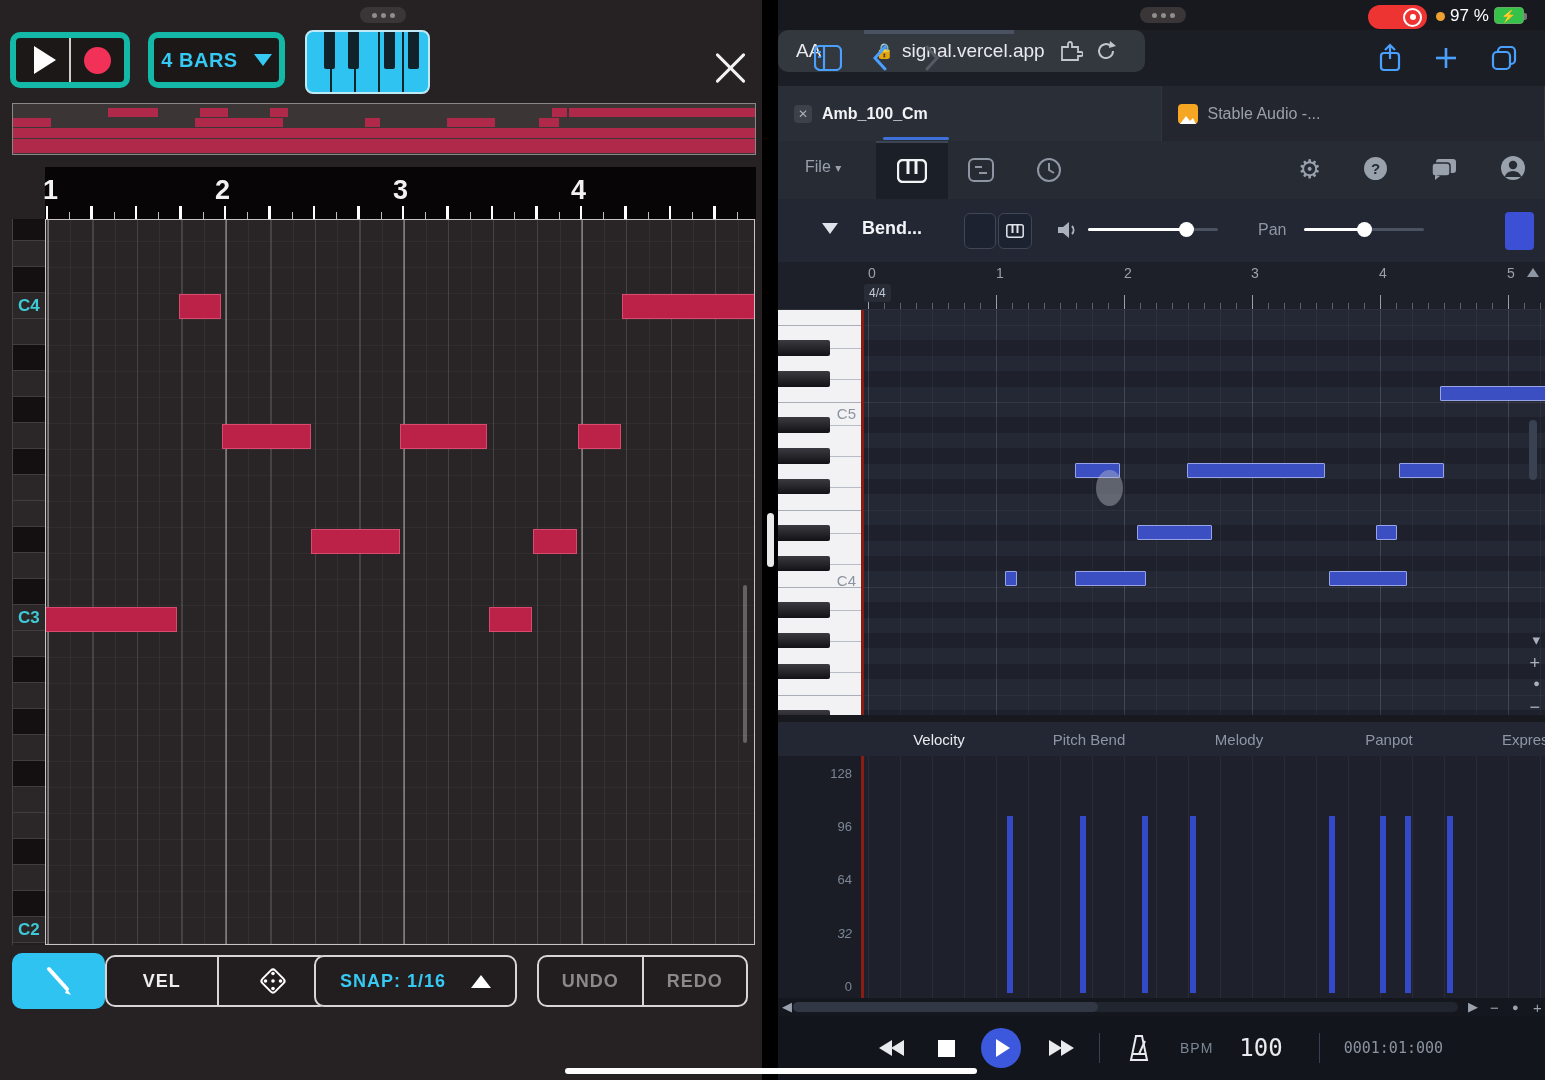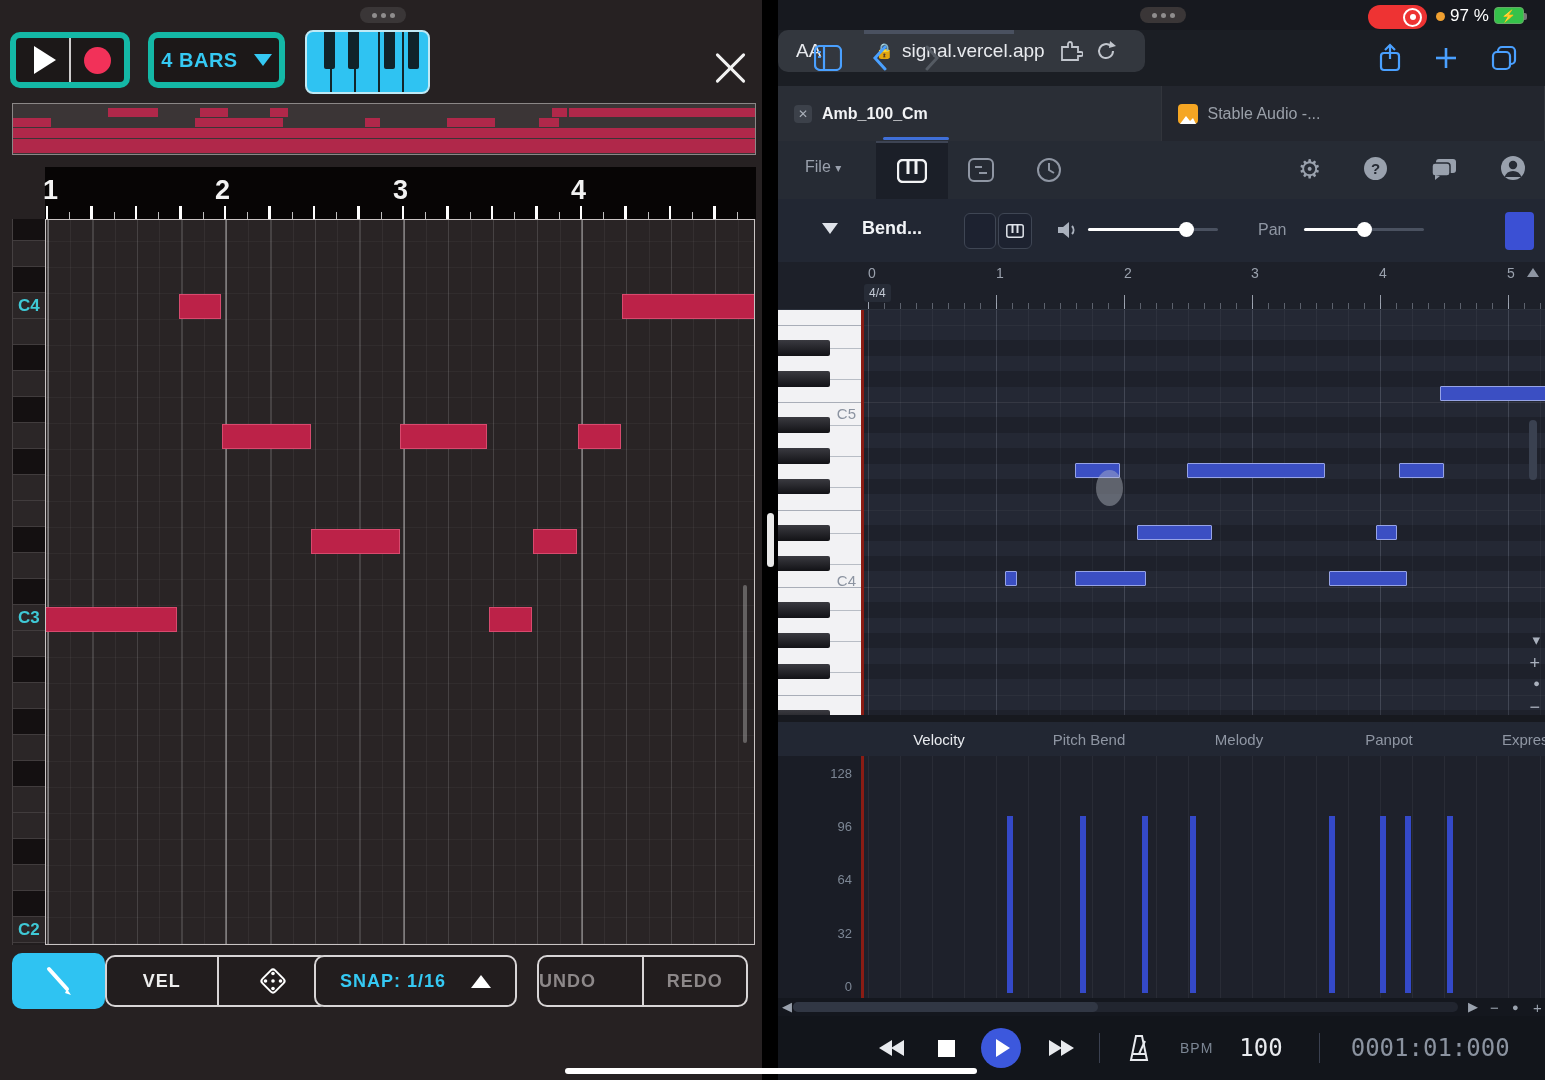--- a/index.html
+++ b/index.html
@@ -269,21 +269,21 @@
             <circle cx="12.5" cy="20" r="1.8" fill="#fff"></circle>
           <circle cx="27.5" cy="20" r="1.8" fill="#fff"></circle>
         </svg>
       </div>
     </div>
     <div class="bbar-btn abs" style="left:314px;width:203px;justify-content:space-between;padding:0 24px;">
       <span class="btxt cyan-t">SNAP: 1/16</span>
       <span style="width:0;height:0;border-bottom:13px solid #fff;border-left:10px solid transparent;border-right:10px solid transparent;"></span>
     </div>
     <div class="bbar-btn abs" style="left:537px;width:211px;padding:0;">
-      <div style="flex:1;display:flex;align-items:center;">
+      <div style="flex:1;display:flex;align-items:center;justify-content:center;">
         <span class="btxt gray-t">UNDO</span>
       </div>
       <div class="vdiv"></div>
       <div style="flex:1;display:flex;align-items:center;justify-content:center;">
         <span class="btxt gray-t">REDO</span>
       </div>
     </div>
   </div>
 
   <div id="gap" class="abs"></div>
@@ -514,21 +514,21 @@
         <div class="ctab" style="left: 686px;">Expression</div>
       </div>
     <div id="ctab-underline"></div>
 
     <div id="vel-pane" class="rp">
       <div id="vel-grid"></div>
       <div id="vel-gutter">
           <div class="vax" style="top: 10px;">128</div>
           <div class="vax" style="top: 63px;">96</div>
           <div class="vax" style="top: 116px;">64</div>
-          <div class="vax" style="top: 170px;">32</div>
+          <div class="vax" style="top: 170px; font-style: italic;">32</div>
           <div class="vax" style="top: 223px;">0</div>
         </div>
       <div id="vel-bars-layer" style="position:absolute;left:84px;top:0;right:0;bottom:0;">
           <div class="vbar" style="left: 145px; top: 60.2656px; height: 176.734px;"></div>
           <div class="vbar" style="left: 218px; top: 60.2656px; height: 176.734px;"></div>
           <div class="vbar" style="left: 280px; top: 60.2656px; height: 176.734px;"></div>
           <div class="vbar" style="left: 328px; top: 60.2656px; height: 176.734px;"></div>
           <div class="vbar" style="left: 467px; top: 60.2656px; height: 176.734px;"></div>
           <div class="vbar" style="left: 518px; top: 60.2656px; height: 176.734px;"></div>
           <div class="vbar" style="left: 543px; top: 60.2656px; height: 176.734px;"></div>
@@ -563,18 +563,18 @@
       </svg>
       <div class="tdiv" style="margin-left:24px;"></div>
       <svg style="margin-left:28px;" width="22" height="26" viewBox="0 0 22 26">
         <path d="M8 1 h6 l5 24 h-16 z" fill="none" stroke="#e8eaee" stroke-width="2"></path>
         <line x1="11" y1="19" x2="17" y2="6" stroke="#e8eaee" stroke-width="2"></line>
         <line x1="4" y1="19" x2="18" y2="19" stroke="#e8eaee" stroke-width="2"></line>
       </svg>
       <span style="margin-left:30px;color:#7c8694;font-size:14px;letter-spacing:1px;">BPM</span>
       <span class="mono" style="margin-left:26px;color:#e8eaee;font-size:24px;">100</span>
       <div class="tdiv" style="margin-left:36px;"></div>
-      <span class="mono" style="margin-left:31px;color:#8b93a0;font-size:24px;">0001:01:000</span>
+      <span class="mono" style="margin-left:24px;color:#8b93a0;font-size:15px;">0001:01:000</span>
     </div>
   </div>
 
   <div id="home-indicator" class="abs"></div>
 </div>
 
 </body></html>

